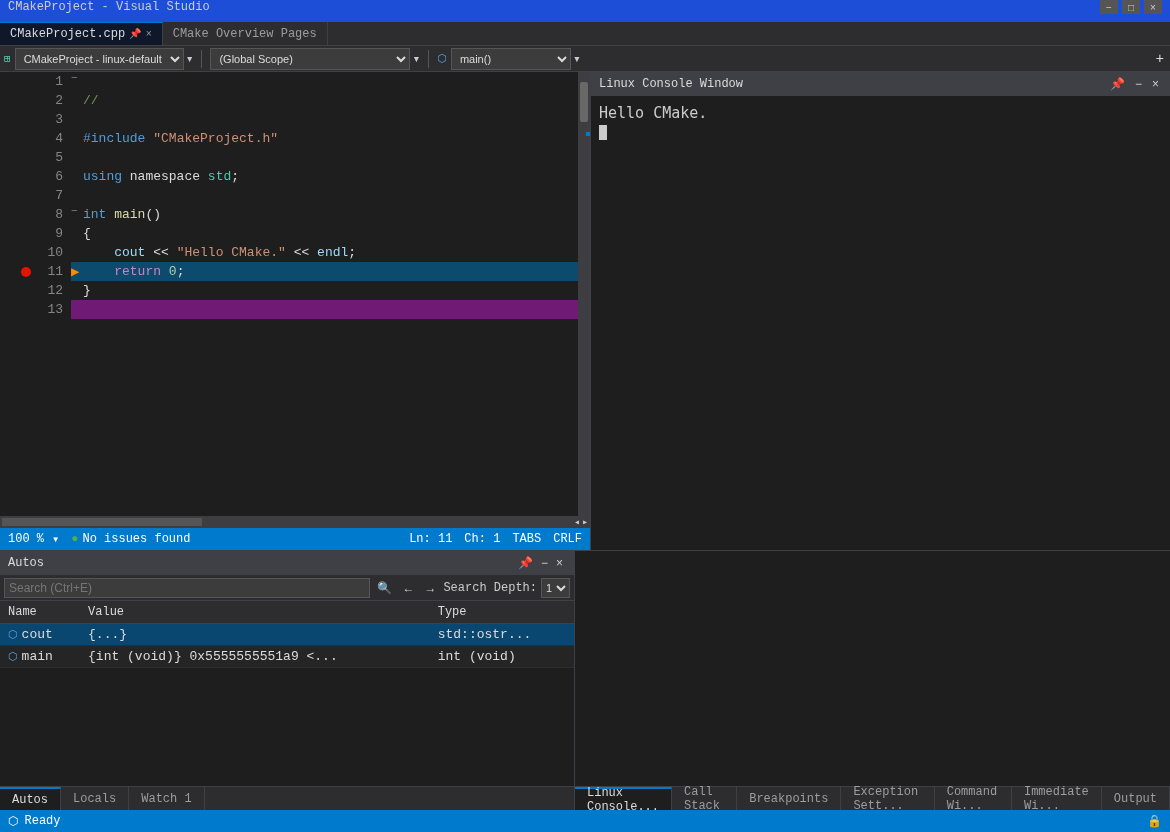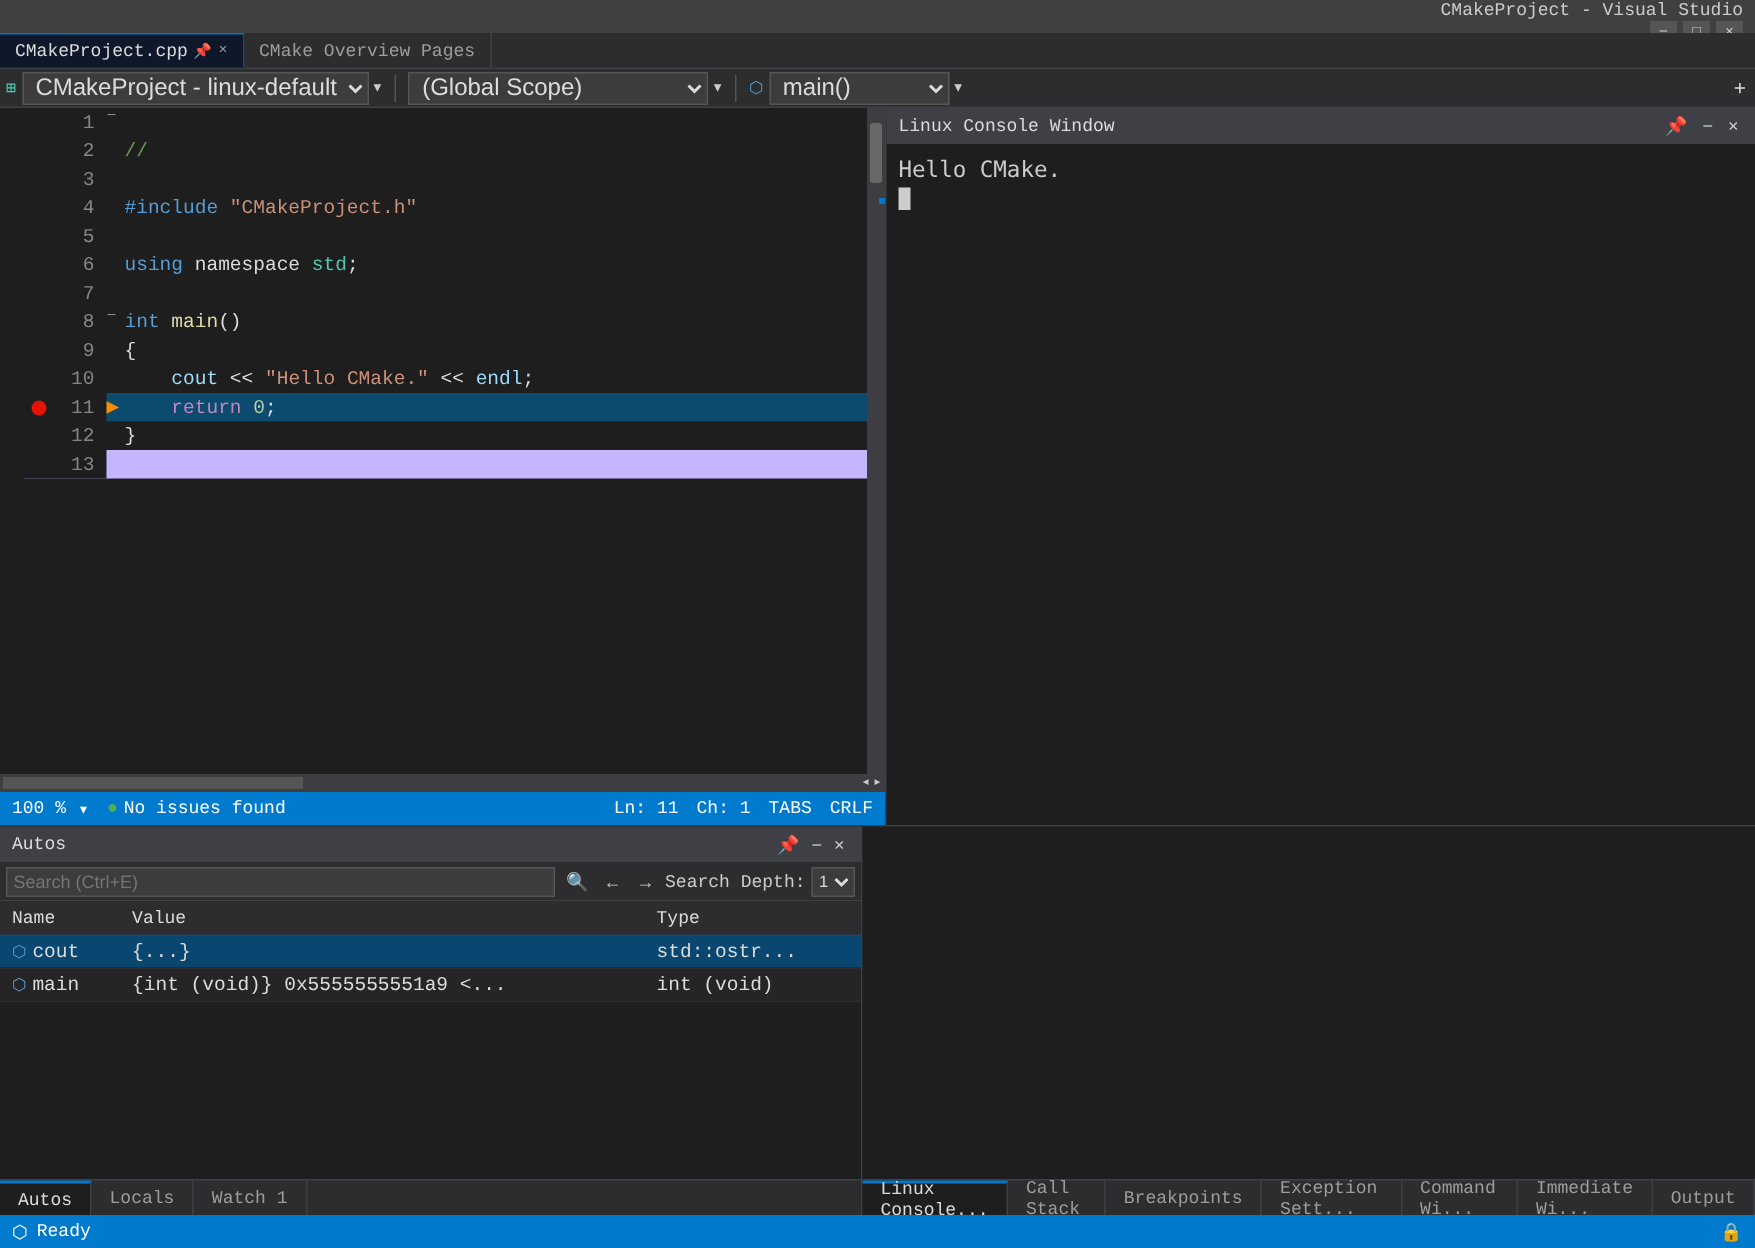--- a/index.html
+++ b/index.html
@@ -1,19 +1,19 @@
 <!DOCTYPE html>
 <html><head>
   <meta charset="utf-8">
   <style>
     * { box-sizing: border-box; margin: 0; padding: 0; }
     body { font-family: 'Consolas', 'Courier New', monospace; font-size: 13px; background: #2d2d30; color: #dcdcdc; width: 1170px; height: 832px; overflow: hidden; display: flex; flex-direction: column; }
 
     
-    .title-bar { background: #404040; height: 22px; display: flex; align-items: flex-end; padding: 0 8px; font-size: 12px; color: #ccc; flex-shrink: 0; flex-direction: column; }
+    .title-bar { background: #1d4ed8; height: 22px; display: flex; align-items: flex-start; padding: 0 8px; font-size: 12px; color: #ccc; flex-shrink: 0; }
     .title-bar-buttons { margin-left: auto; display: flex; gap: 4px; }
     .title-bar-btn { width: 18px; height: 14px; background: #555; border: none; color: #ccc; font-size: 10px; cursor: pointer; display: flex; align-items: center; justify-content: center; }
 
     
     .tab-bar { background: #2d2d30; height: 24px; display: flex; align-items: stretch; flex-shrink: 0; border-bottom: 1px solid #3f3f46; }
     .tab { display: flex; align-items: center; padding: 0 10px; font-size: 12px; color: #9d9d9d; cursor: pointer; border-right: 1px solid #3f3f46; gap: 4px; }
     .tab.active { background: #0f172a; color: #dcdcdc; border-top: 1px solid #007acc; }
     .tab .close-icon { font-size: 10px; color: #9d9d9d; }
 
     
@@ -81,21 +81,21 @@
     .line-num-col { width: 35px; background: #1e1e1e; color: #858585; text-align: right; padding-right: 8px; line-height: 19px; user-select: none; flex-shrink: 0; }
     .code-line { display: flex; height: 19px; }
 
     .editor-wrap { display: flex; flex: 1; overflow: hidden; }
     .line-nums-wrap { background: #1e1e1e; }
     .editor-v-scroll { width: 12px; background: #3e3e42; position: relative; flex-shrink: 0; }
 
     .breakpoint-margin { width: 20px; background: #1e1e1e; flex-shrink: 0; display: flex; align-items: center; justify-content: center; }
 
     .toolbar-first { display: flex; align-items: center; padding: 0 4px; }
-    .project-select { background: #3c3c3c; border: 1px solid #555; color: #dcdcdc; font-size: 16px; height: 22px; padding: 0 4px; cursor: pointer; }
+    .project-select { background: #3c3c3c; border: 1px solid #555; color: #dcdcdc; font-size: 11px; height: 22px; padding: 0 4px; cursor: pointer; }
 
     .main-editor-wrap { display: flex; flex: 1; flex-direction: column; }
   </style>
 </head>
 <body>
 
 <div class="title-bar">
   <span>CMakeProject - Visual Studio</span>
   <div class="title-bar-buttons">
     <button class="title-bar-btn">−</button>
@@ -233,21 +233,21 @@
             <div class="code-area" style="padding:0;"><span>    </span><span style="color:#c586c0;">return</span><span> </span><span style="color:#b5cea8;">0</span><span>;</span></div>
           </div>
 
           <div class="code-line" style="background:#1e1e1e;">
             <div class="breakpoint-margin"></div>
             <div class="line-num-col">12</div>
             <div style="width:12px;"></div>
             <div class="code-area" style="padding:0;"><span>}</span></div>
           </div>
 
-          <div class="code-line" style="background:#c4b5fd;">
+          <div class="code-line" style="background:#701a75;">
             <div class="breakpoint-margin"></div>
             <div class="line-num-col">13</div>
             <div style="width:12px;"></div>
             <div class="code-area" style="padding:0;"></div>
           </div>
         </div>
 
         <div class="editor-v-scroll" style="width:12px;background:#3e3e42;position:relative;">
           <div style="width:8px;height:40px;background:#686868;position:absolute;top:10px;left:2px;border-radius:2px;"></div>
           <div style="width:4px;height:4px;background:#007acc;position:absolute;right:0;top:60px;"></div>

